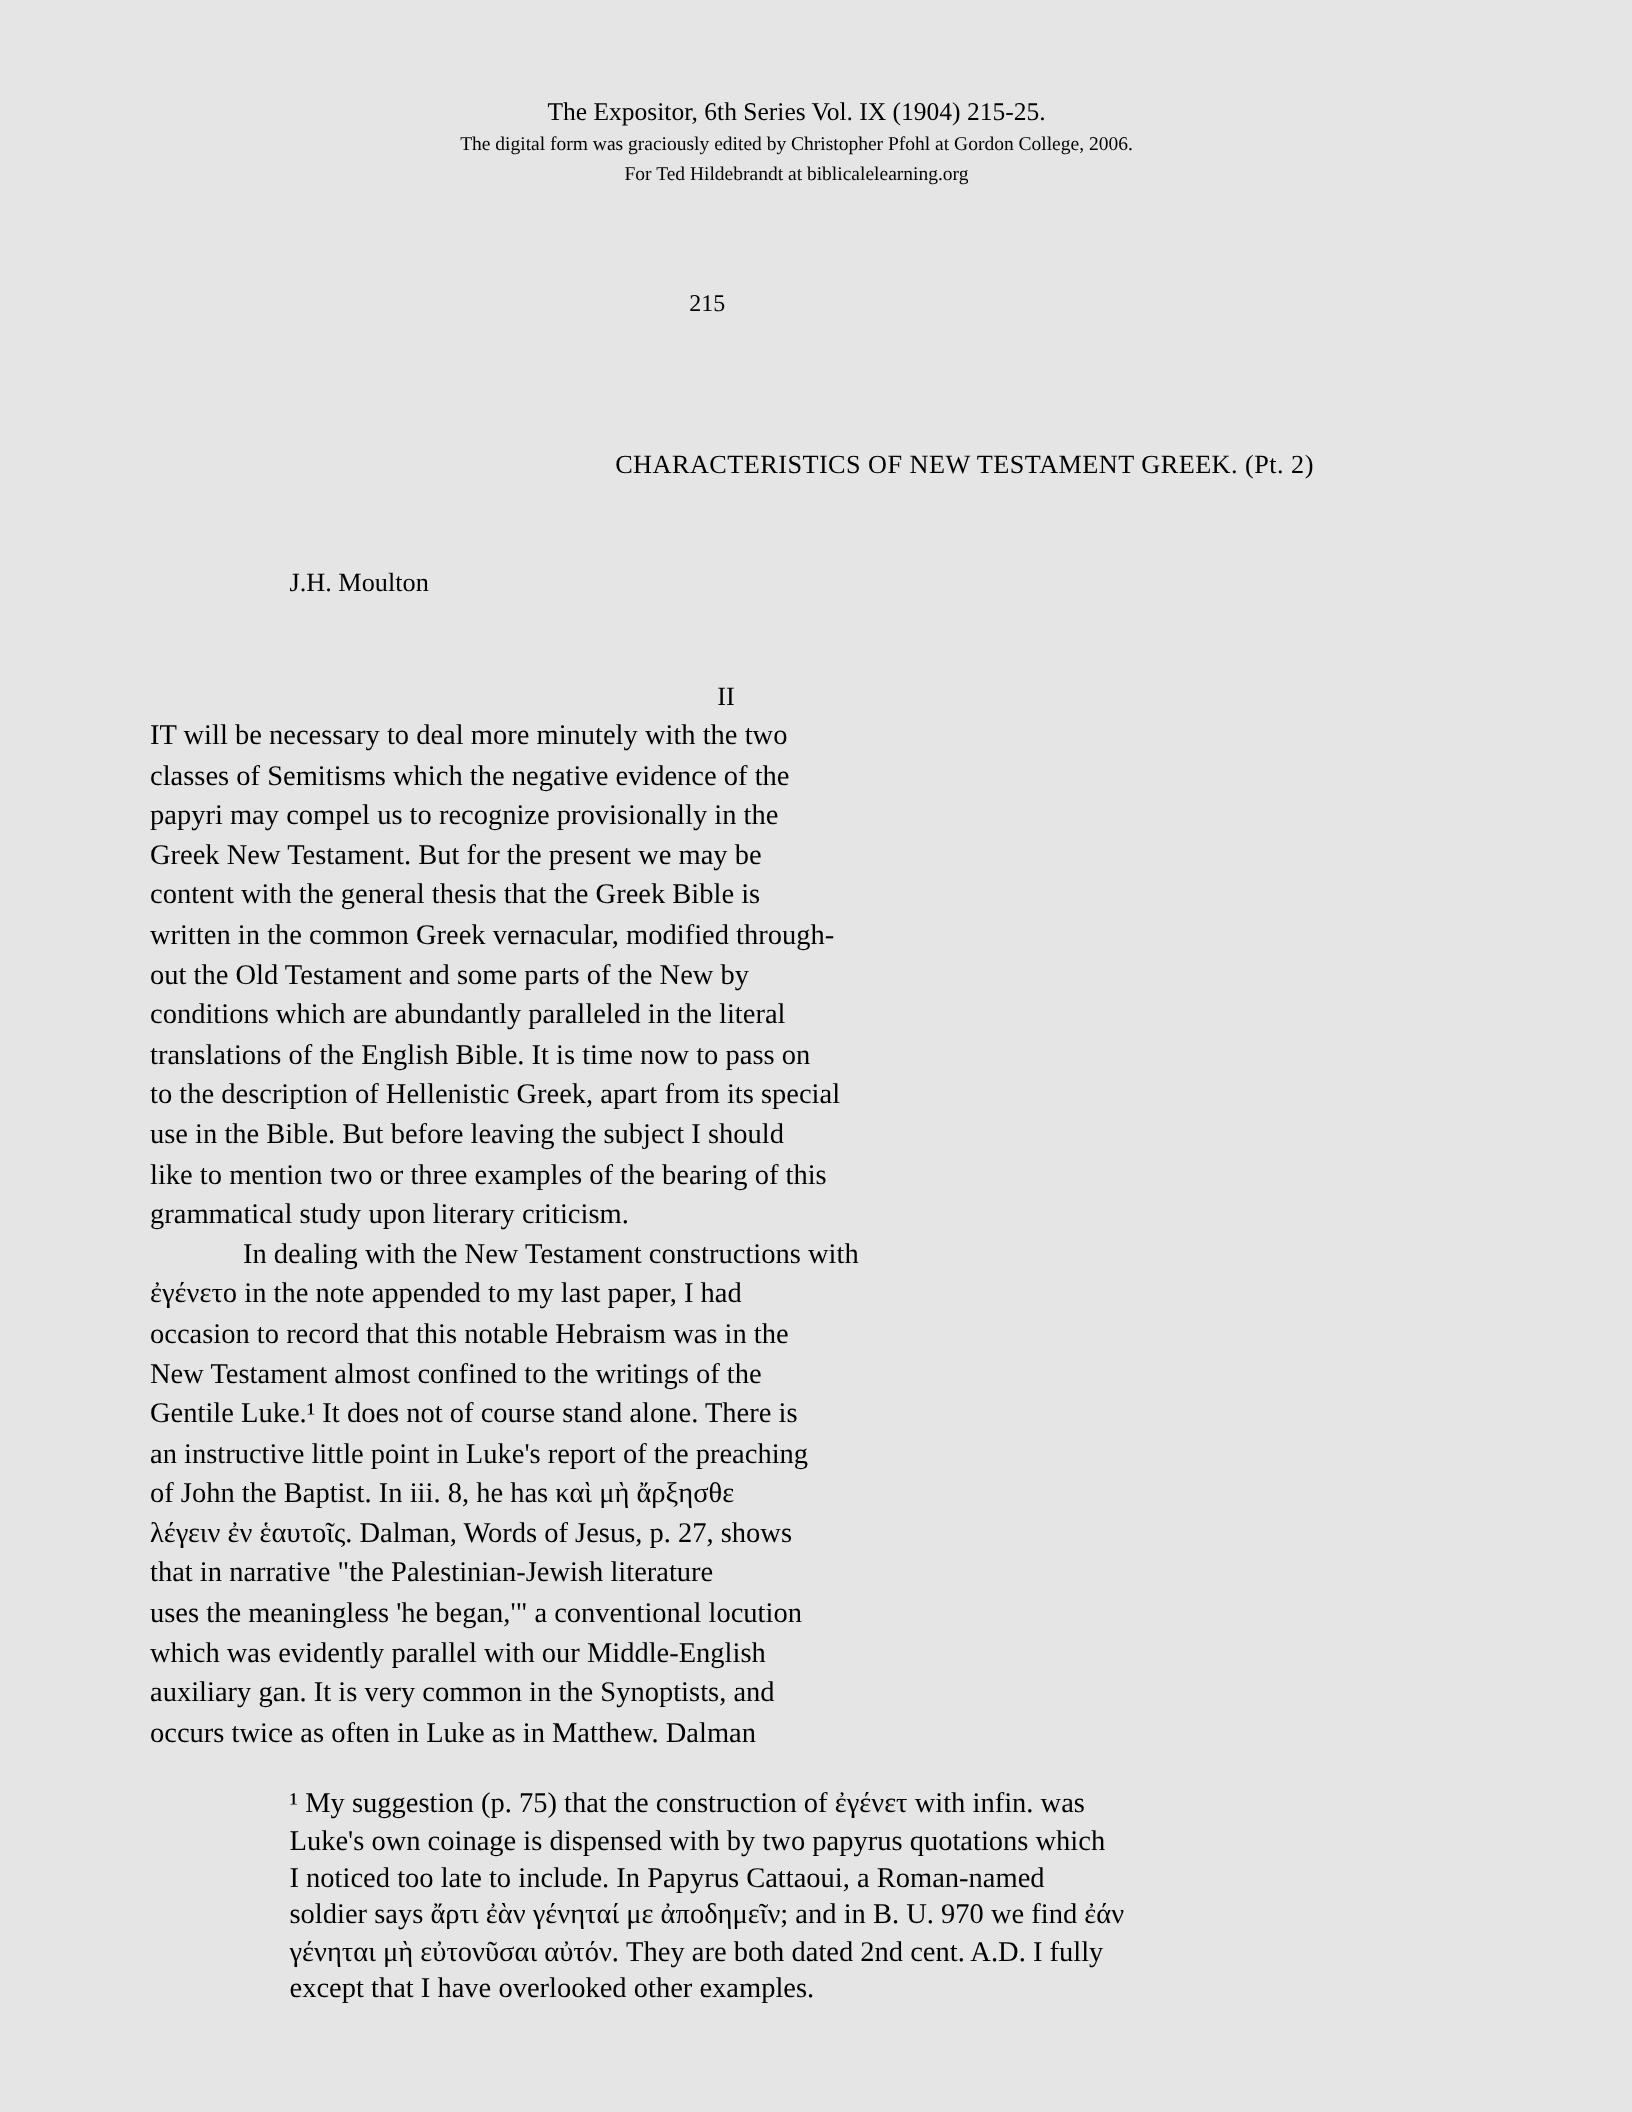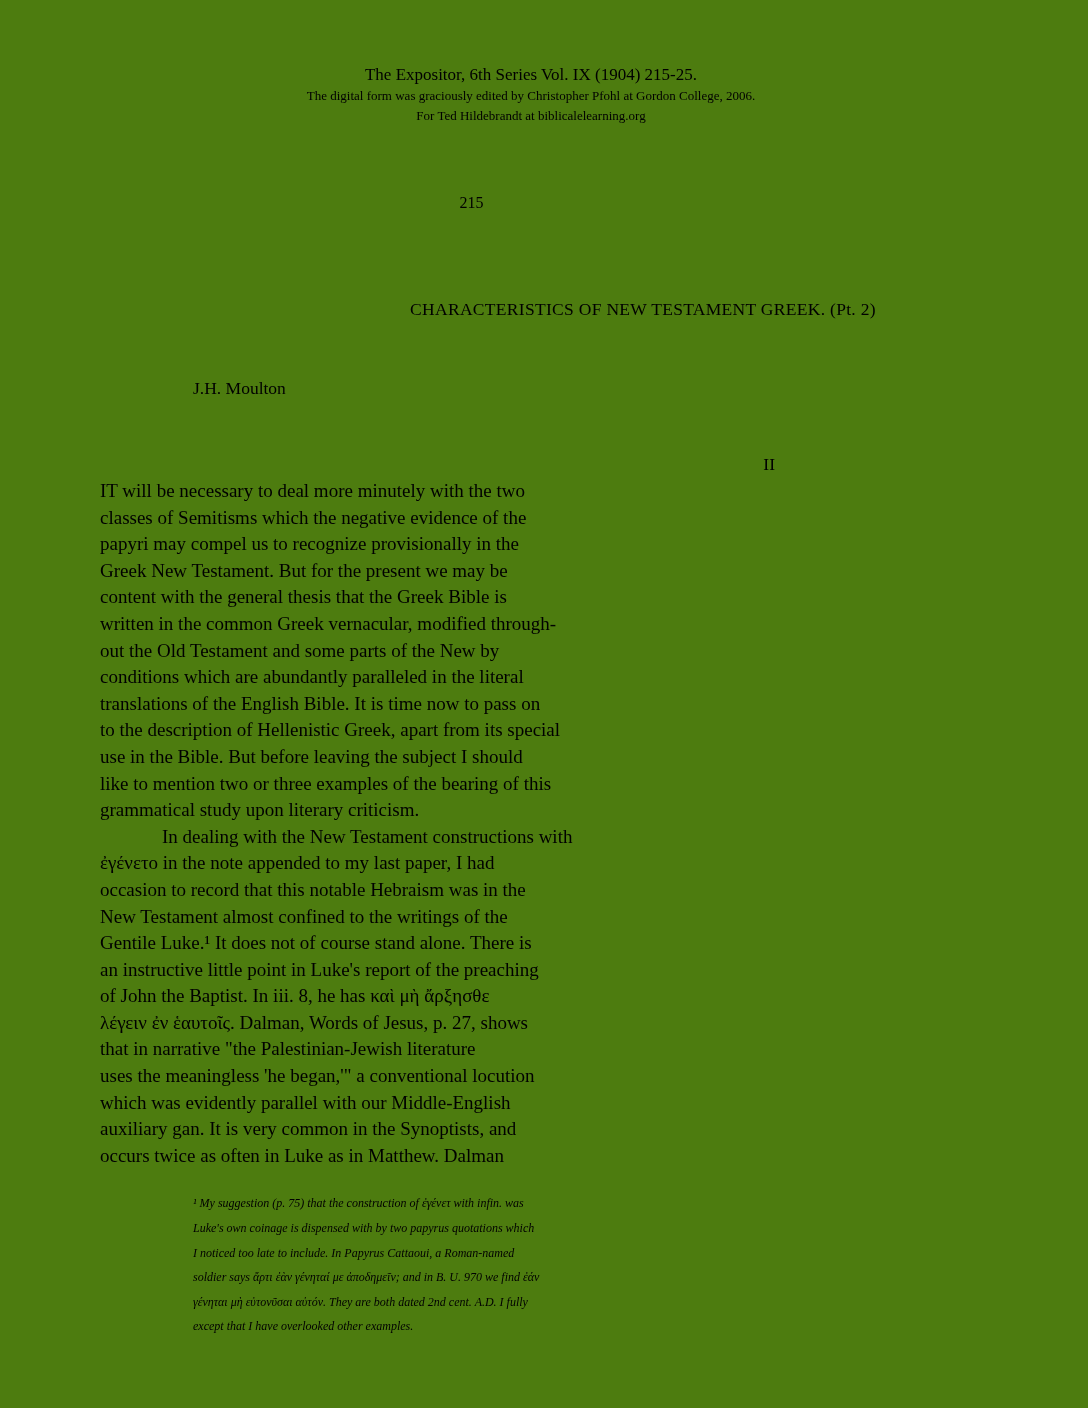--- a/index.html
+++ b/index.html
@@ -11,21 +11,21 @@
     height: 1408px;
     background: #ffffff;
     color: #000000;
     font-family: "Liberation Serif", "DejaVu Serif", serif;
     overflow: hidden;
   }
   .page {
     position: relative;
     width: 1088px;
     height: 1408px;
-    background: #4d7c0f;
+    background: #e5e5e5;
   }
   .doc-header {
     width: 1062px;
     padding-top: 64px;
     text-align: center;
   }
   .header-line-1 {
     font-size: 17px;
     line-height: 22px;
   }
@@ -53,21 +53,21 @@
     width: 588px;
     margin-left: 193px;
     margin-top: 56px;
     font-size: 17.5px;
     line-height: 22px;
   }
   .section-heading {
     width: 582px;
     margin-left: 193px;
     margin-top: 54px;
-    text-align: right;
+    text-align: center;
     font-size: 17.5px;
     line-height: 22px;
   }
   .body-text {
     margin-left: 100px;
     width: 640px;
     font-size: 19px;
     line-height: 26.6px;
     white-space: pre-line;
   }
@@ -75,24 +75,23 @@
     margin-top: 3px;
   }
   .para-2 {
     margin-top: 0;
     text-indent: 62px;
   }
   .footnote {
     margin-left: 193px;
     margin-top: 22px;
     width: 640px;
-    font-size: 12px;
+    font-size: 19px;
     line-height: 24.6px;
     white-space: pre-line;
-    font-style: italic;
   }
 </style>
 </head>
 <body>
 
 <div class="page">
 
   <div class="doc-header">
     <div class="header-line-1">The Expositor, 6th Series Vol. IX (1904) 215-25.</div>
     <div class="header-line-2">The digital form was graciously edited by Christopher Pfohl at Gordon College, 2006.</div>

